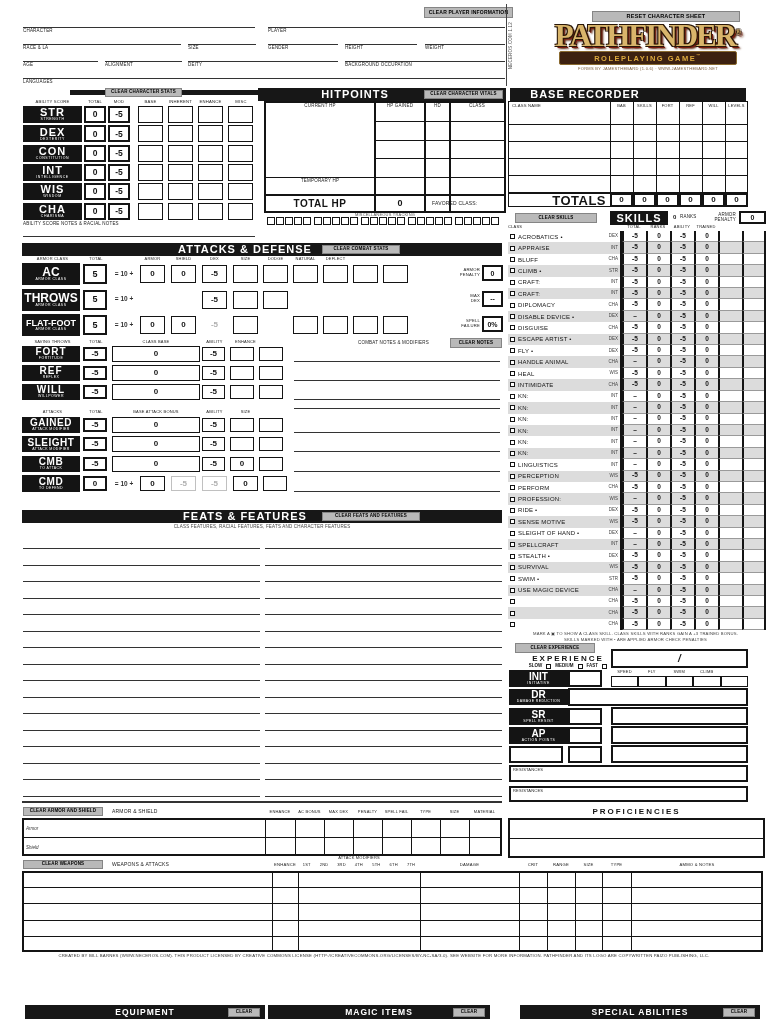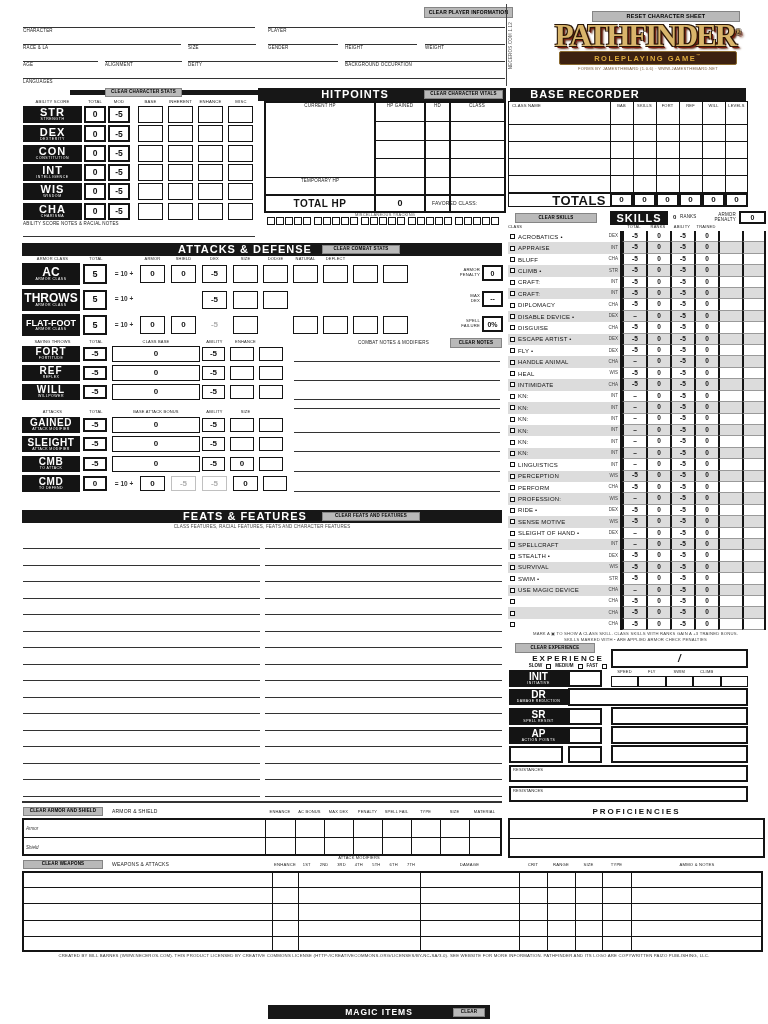--- a/index.html
+++ b/index.html
@@ -998,17 +998,25 @@
     <div class="abs" style="left: 631px; top: 871px; width: 1px; height: 81px; background: rgb(20, 20, 20);"></div>
     <div class="abs" style="left: 22px; top: 887.2px; width: 741px; height: 1px; background: rgb(20, 20, 20);"></div>
     <div class="abs" style="left: 22px; top: 903.4px; width: 741px; height: 1px; background: rgb(20, 20, 20);"></div>
     <div class="abs" style="left: 22px; top: 919.6px; width: 741px; height: 1px; background: rgb(20, 20, 20);"></div>
     <div class="abs" style="left: 22px; top: 935.8px; width: 741px; height: 1px; background: rgb(20, 20, 20);"></div>
     <div class="abs" style="left: 25px; top: 873px; width: 244px; height: 13px;"></div>
     <div class="abs" style="left: 25px; top: 889.2px; width: 244px; height: 13px;"></div>
     <div class="abs" style="left: 25px; top: 905.4px; width: 244px; height: 13px;"></div>
     <div class="abs" style="left: 25px; top: 921.6px; width: 244px; height: 13px;"></div>
     <div class="abs" style="left: 25px; top: 937.8px; width: 244px; height: 13px;"></div>
+    <div class="abs bar" style="left: 25px; top: 1005px; width: 240px; height: 14px; font-size: 8.5px;">
+      <span>EQUIPMENT</span>
+      <span class="btn" style="position: absolute; right: 5px; top: 2.5px; width: 32px; height: 9px; font-size: 4.5px;">CLEAR</span>
+    </div>
     <div class="abs bar" style="left: 268px; top: 1005px; width: 222px; height: 14px; font-size: 8.5px;">
       <span>MAGIC ITEMS</span>
       <span class="btn" style="position: absolute; right: 5px; top: 2.5px; width: 32px; height: 9px; font-size: 4.5px;">CLEAR</span>
     </div>
+    <div class="abs bar" style="left: 520px; top: 1005px; width: 240px; height: 14px; font-size: 8.5px;">
+      <span>SPECIAL ABILITIES</span>
+      <span class="btn" style="position: absolute; right: 5px; top: 2.5px; width: 32px; height: 9px; font-size: 4.5px;">CLEAR</span>
+    </div>
   </div>
 
 </body></html>

